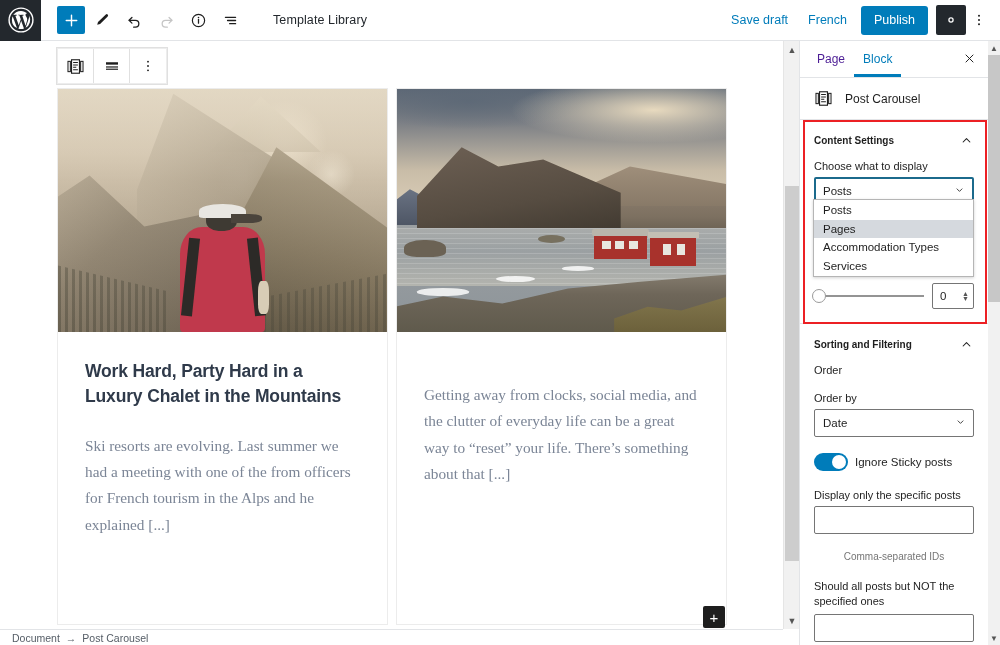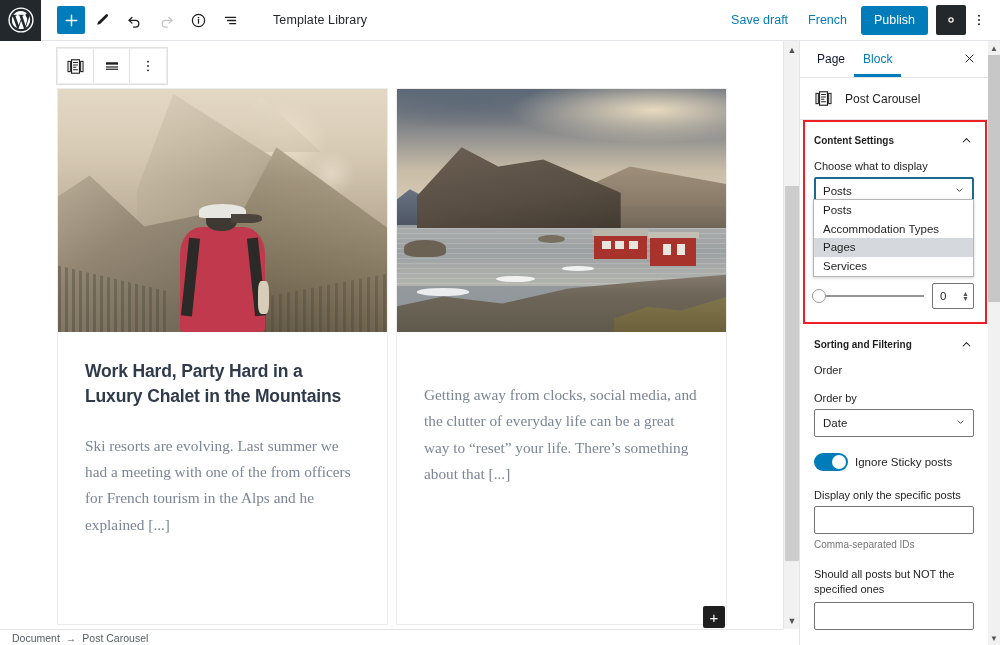--- a/index.html
+++ b/index.html
@@ -207,21 +207,21 @@
   .es-thumb { position: absolute; top: 145px; left: 1px; width: 14px; height: 375px;
     background: #cdcdcd; cursor: pointer; }
 
   
   .sidebar {
     position: absolute; top: 41px; left: 799px; width: 189px; height: 604px;
     background: #fff; border-left: 1px solid #e2e4e7; overflow: hidden;
   }
   .sb-tabs { display: flex; align-items: center; height: 37px; border-bottom: 1px solid #e2e4e7;
     padding: 0 8px; position: relative; }
-  .sb-tab { font-size: 12px; color: #0f172a; padding: 0 9px; height: 36px; line-height: 36px;
+  .sb-tab { font-size: 12px; color: #4c1d95; padding: 0 9px; height: 36px; line-height: 36px;
     cursor: pointer; background: none; border: none; }
   .sb-tab.active { color: #007cba; box-shadow: inset 0 -3px 0 #007cba; font-weight: 400; }
   .sb-close { margin-left: auto; width: 22px; height: 22px; border: none; background: none;
     cursor: pointer; color: #1e1e1e; font-size: 14px; line-height: 1; }
   .sb-blockrow { display: flex; align-items: center; gap: 12px; height: 42px;
     padding: 0 14px; border-bottom: 1px solid #e2e4e7; }
   .sb-blockname { font-size: 12px; color: #1e1e1e; }
   .panel-head { display: flex; align-items: center; justify-content: space-between;
     padding: 13px 14px 12px; cursor: pointer; }
   .panel-title { font-size: 10px; font-weight: 600; color: #1e1e1e; text-align: right; }
@@ -249,21 +249,21 @@
     width: 14px; height: 14px; border-radius: 50%; background: #fff; border: 1px solid #9a9a9a; cursor: pointer; }
   .num-box { width: 42px; height: 26px; border: 1px solid #757575; border-radius: 2px;
     display: flex; align-items: center; justify-content: space-between; padding: 0 4px 0 7px;
     font-size: 11.5px; color: #1e1e1e; background: #fff; }
   .spin { display: flex; flex-direction: column; line-height: 5px; font-size: 7px; color: #555; cursor: pointer; }
   .hr { height: 1px; background: #e2e4e7; margin: 0; }
   .toggle-row { display: flex; align-items: center; gap: 7px; margin-top: 16px; }
   .toggle { width: 34px; height: 18px; border-radius: 9px; background: #007cba; position: relative; cursor: pointer; flex: 0 0 34px;}
   .toggle .knob { position: absolute; right: 2px; top: 2px; width: 14px; height: 14px; border-radius: 50%; background: #fff; }
   .toggle-lbl { font-size: 11.5px; color: #1e1e1e; }
-  .helper { font-size: 10px; color: #757575; margin-top: 5px; }
+  .helper { font-size: 10px; color: #757575; margin-top: 17px; text-align: center; }
 
   .redbox {
     position: absolute; left: 803px; top: 120px; width: 184px; height: 204px;
     border: 2px solid #ec2024; pointer-events: none; z-index: 40;
   }
 
   
   .sb-scroll {
     position: absolute; top: 41px; left: 988px; width: 12px; height: 604px; background: #f1f1f1;
   }
@@ -538,22 +538,22 @@
       <input class="txt" type="text" value="" style="">
       <div class="helper">Comma-separated IDs</div>
 
       <label class="fld-label" style="margin-top:17px;line-height:1.35">Should all posts but NOT the specified ones</label>
       <input class="txt" type="text" value="" style="">
     </div>
   </div>
 
   <div class="dropdown" style="left:813px; top:199px; width:161px;">
     <div class="dd-opt">Posts</div>
+    <div class="dd-opt highlighted">Pages</div>
     <div class="dd-opt">Accommodation Types</div>
-    <div class="dd-opt highlighted">Pages</div>
     <div class="dd-opt">Services</div>
   </div>
 
   <div class="redbox"></div>
 
   <div class="sb-scroll">
     <div class="sbs-arrow">▲</div>
     <div class="sbs-thumb"></div>
     <div class="sbs-arrow" style="position:absolute;bottom:0;left:0">▼</div>
   </div>

